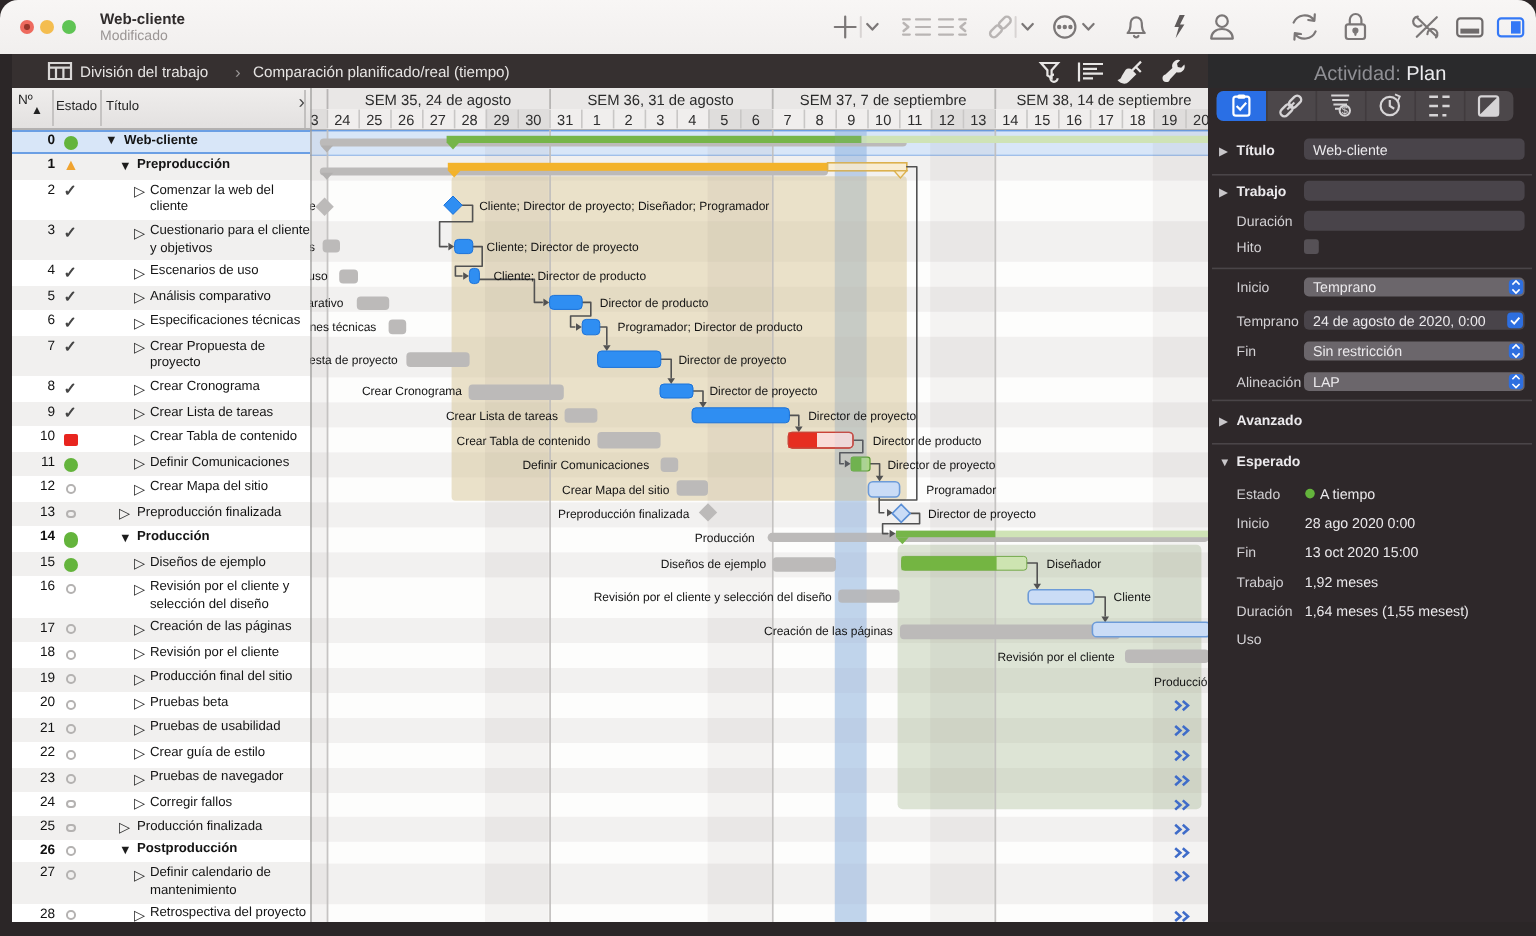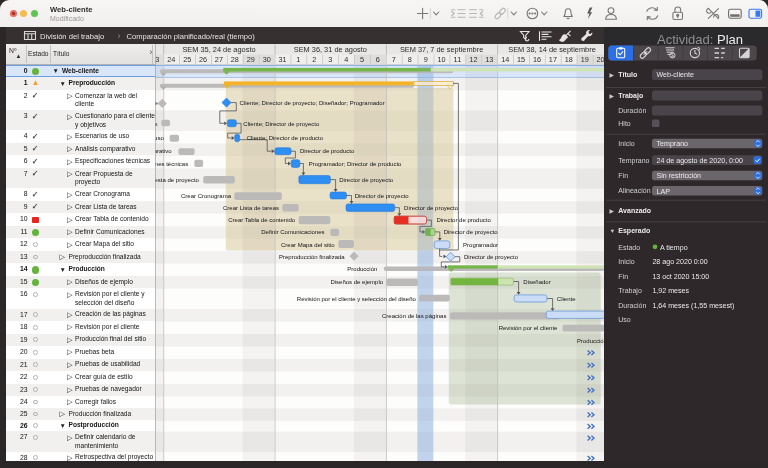--- a/index.html
+++ b/index.html
@@ -75,21 +75,21 @@
 <path d="M527 10.3 a1.8 1.8 0 1 0 1.8 1.8"></path>
 <g>
           <path d="M539.5 4.2 v9.6 M541.5 5 h10 M541.5 7.4 h7 M541.5 9.8 h10 M541.5 12.2 h5"></path>
         </g>
 <path d="M570.5 3.8 l-5 5 M567.8 6.4 l2.6 2.6 M563.1 8.4 a1.8 1.8 0 0 1 2.6 0 l1.7 1.7 -3.4 3.4 c-1.4 1.4 -3.4 0.6 -4.3 -0.3 1 -0.4 1.5 -1 1.7 -2 z" fill="#e8e6e5"></path>
 <path d="M592.2 5.2 a3.1 3.1 0 0 1 -3.9 3.9 l-3.3 3.5 a1.9 1.9 0 1 1 -2.3 -2.3 l3.5 -3.3 a3.1 3.1 0 0 1 3.9 -3.9 l-1.6 1.7 .4 1.7 1.7 .4 z" fill="#e8e6e5" stroke="none"></path>
 </g>
 <text x="657" y="38.5" font-size="7.6" fill="#8f8f94">Actividad:</text>
 <text x="692" y="38.5" font-size="7.6" fill="#ebebee">Plan</text>
 </svg>
-<div class="abs" style="left:657px;top:32px;font-size:13px;color:#8f8f94;">Actividad: <span style="color:#ebebee">Plan</span></div>
+<div class="abs" style="left:657px;top:32px;font-size:10px;color:#8f8f94;">Actividad: <span style="color:#ebebee">Plan</span></div>
 <div class="abs" style="left:6px;top:44px;width:149px;height:20.5px;background:linear-gradient(#efedec,#e3e1e0);border-bottom:1px solid #b3b1b0;"></div>
 <div class="abs" style="left:26.3px;top:45px;width:1px;height:18px;background:#c5c3c2;"></div>
 <div class="abs" style="left:50.3px;top:45px;width:1px;height:18px;background:#c5c3c2;"></div>
 <div class="abs" style="left:9px;top:46.5px;font-size:6.8px;color:#1f1f1f;">Nº</div>
 <div class="abs" style="left:15.5px;top:52.5px;font-size:6px;color:#222;">▲</div>
 <div class="abs" style="left:28px;top:50px;font-size:6.6px;color:#1f1f1f;">Estado</div>
 <div class="abs" style="left:53px;top:50px;font-size:6.6px;color:#1f1f1f;">Título</div>
 <div class="abs" style="left:149.3px;top:46px;font-size:9.5px;color:#4a4a4a;">›</div>
     <div class="abs" style="left:151.9px;top:44.5px;width:1px;height:19.5px;background:#c2c0bf;"></div>
 <div class="abs" style="left:6px;top:64.5px;width:149px;height:396.5px;background:#ffffff;overflow:hidden;">

